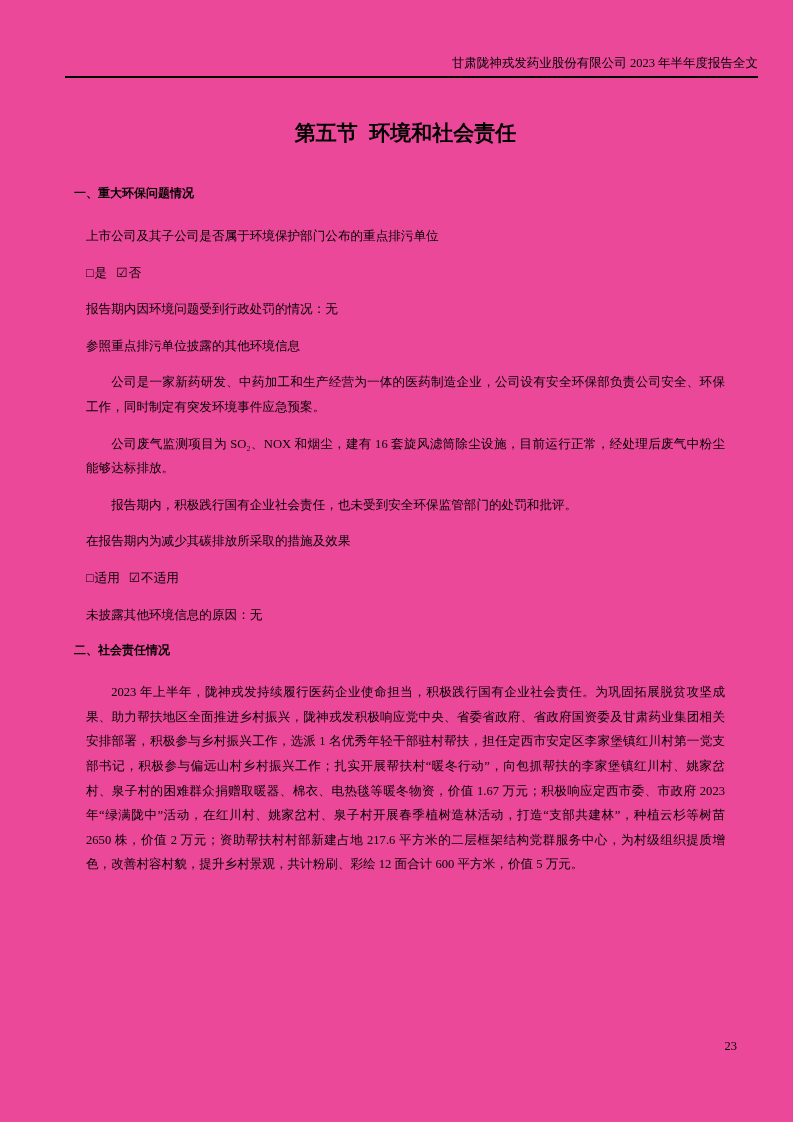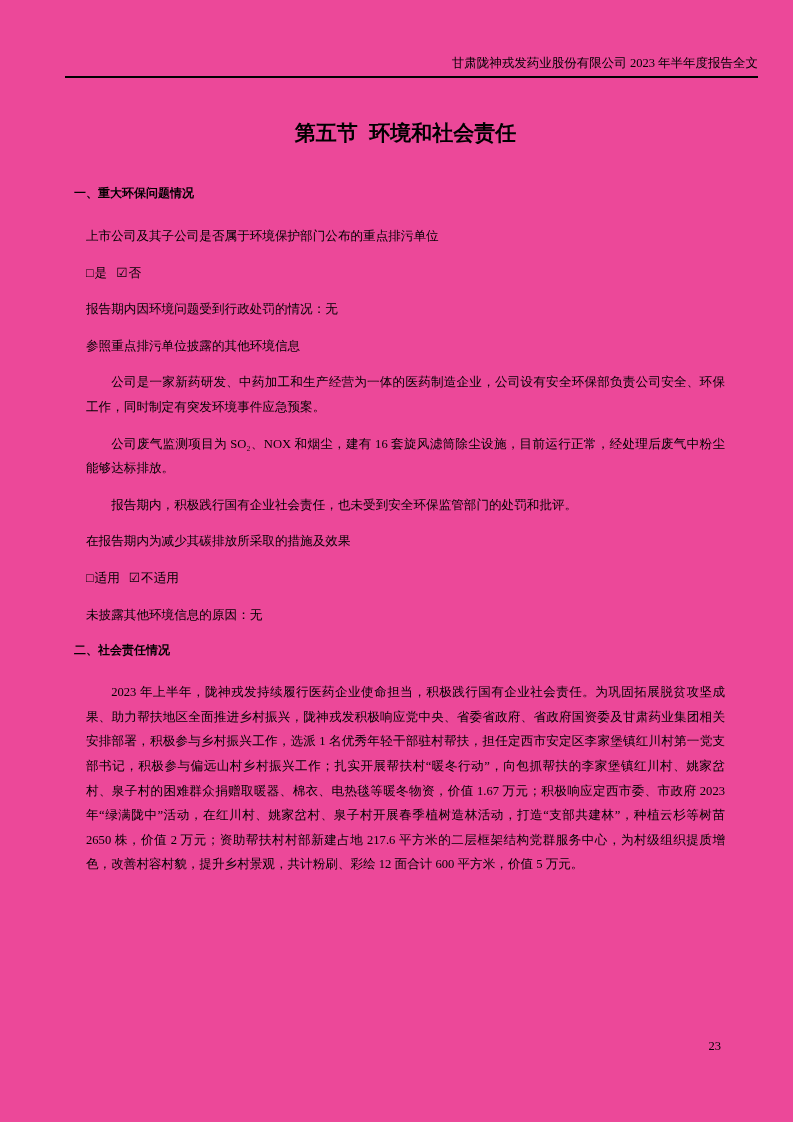--- a/index.html
+++ b/index.html
@@ -70,21 +70,21 @@
     text-align: justify;
     text-align-last: left;
   }
   .line { text-align: left; }
   .opt { white-space: nowrap; }
   .opt.gap { margin-right: 9px; }
   .box { margin-right: 1px; }
   .page-number {
     position: absolute;
     top: 1038px;
-    right: 72px;
+    right: 56px;
     font-size: 12.5px;
     line-height: 16px;
   }
 </style>
 </head>
 <body>
 
 <div class="page">
 
   <header class="doc-header">

